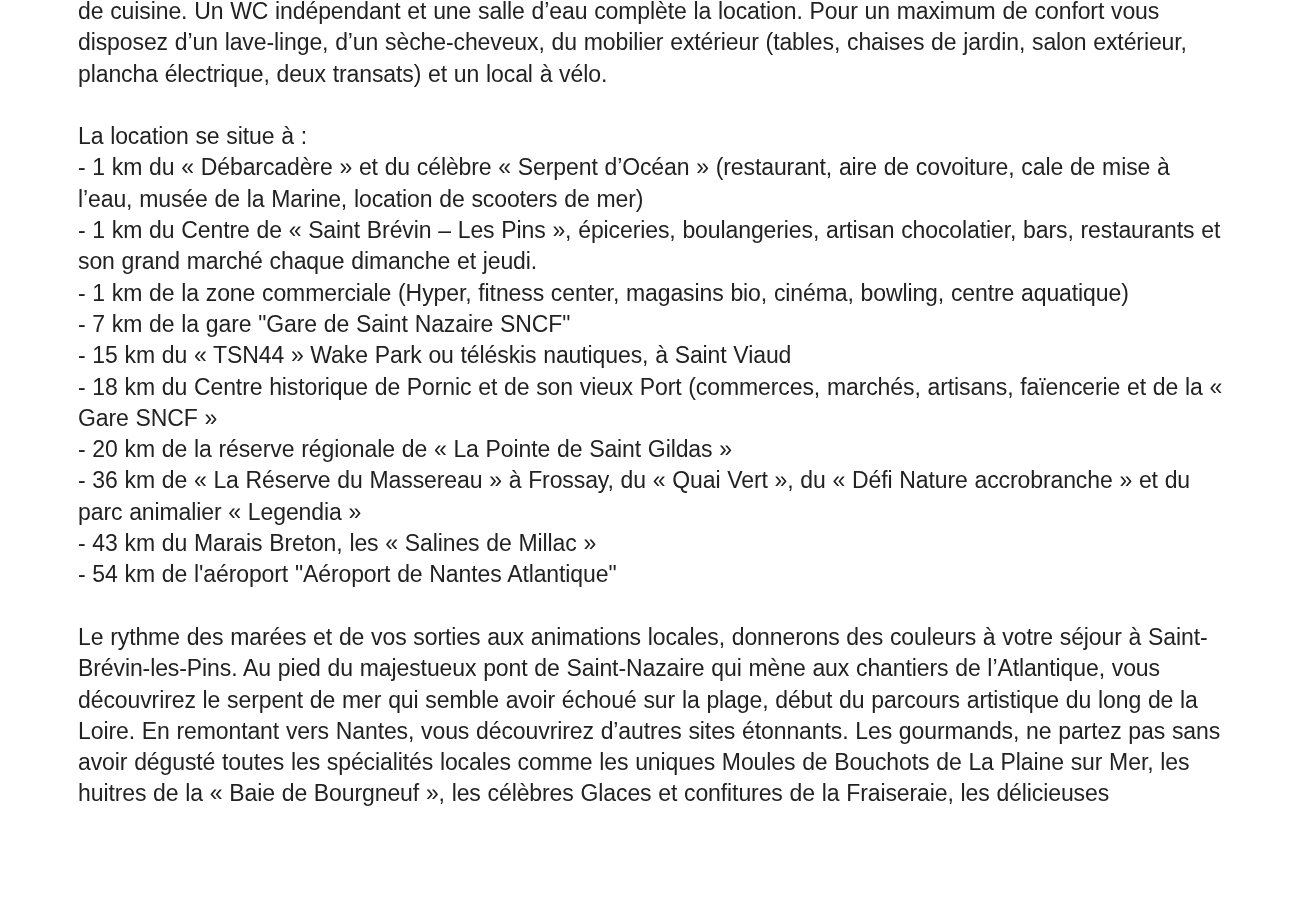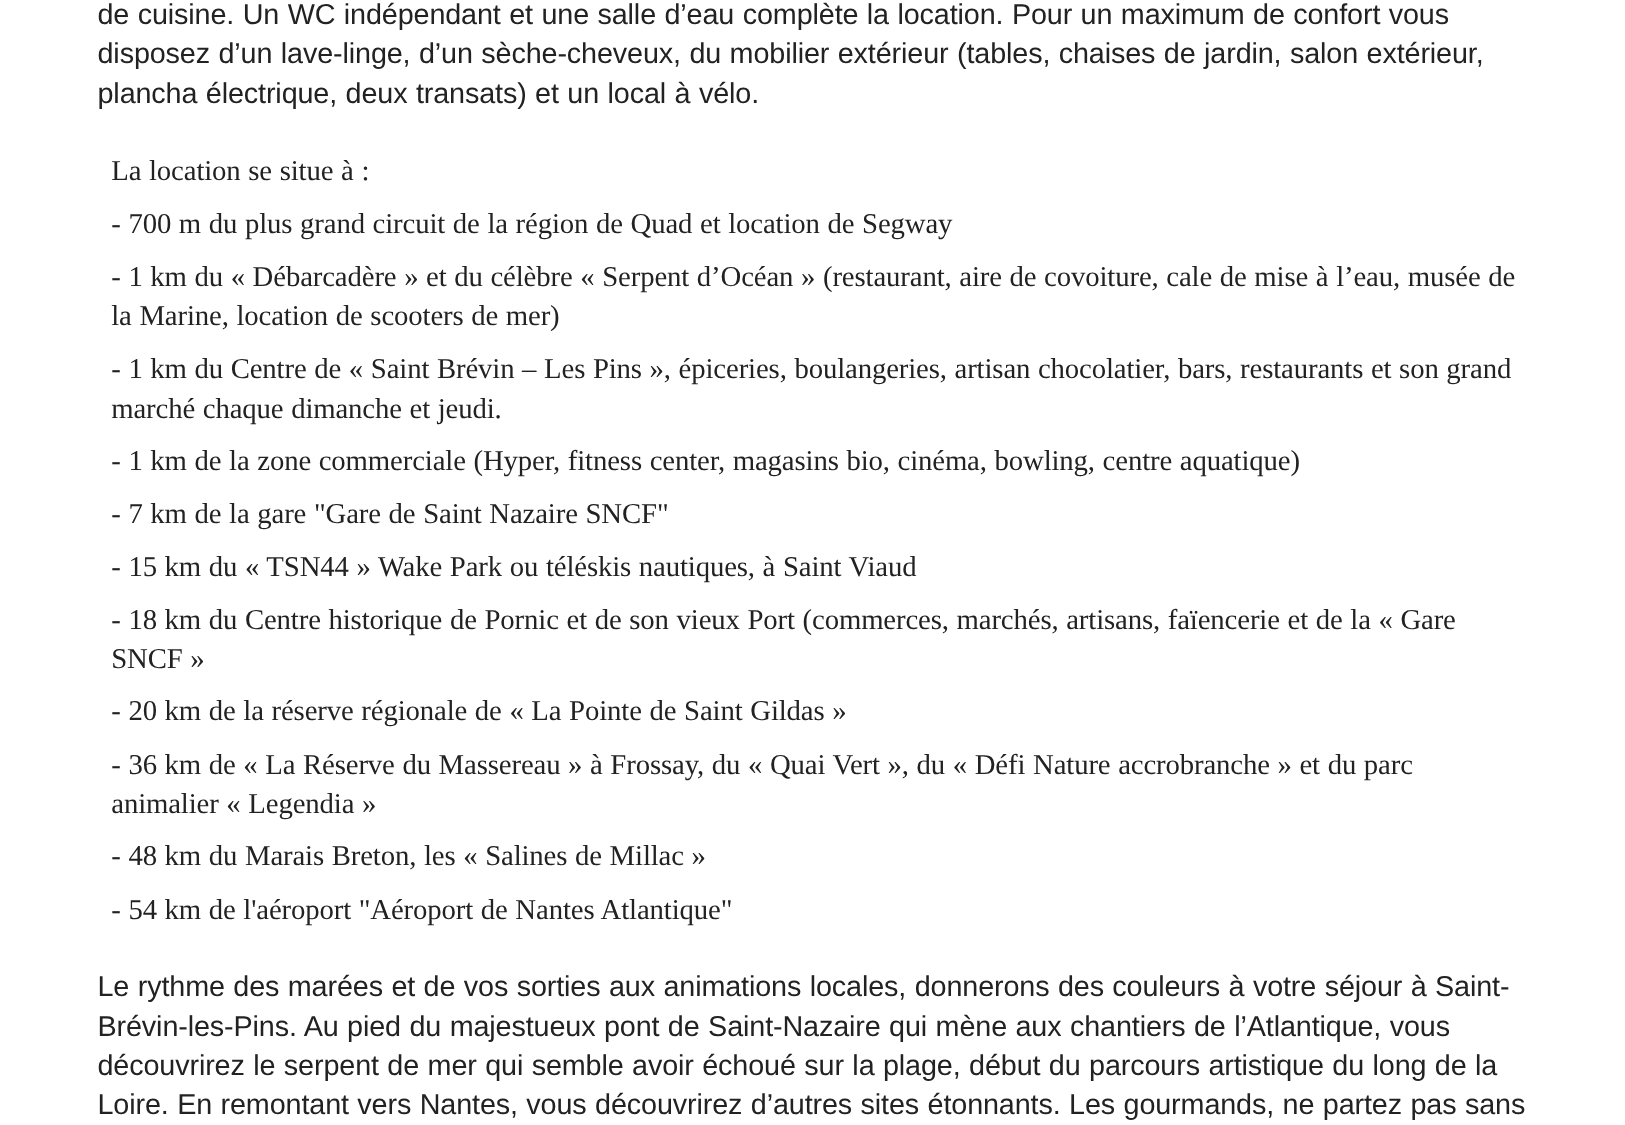--- a/index.html
+++ b/index.html
@@ -26,47 +26,45 @@
     text-align: left;
     word-spacing: 0.5px;
   }
   .doc .para {
     margin: 0 0 31.3px 0;
   }
   .doc .block {
     margin: 0 0 31.3px 0;
   }
   .doc .line {
-    margin: 11px;
+    margin: 0;
     padding: 0;
-    font-family: Liberation Serif, serif;
   }
   .doc .last {
     margin-bottom: 0;
   }
 </style>
 </head>
 <body>
 
 <main class="doc">
 
   <p class="para">de cuisine. Un WC indépendant et une salle d’eau complète la location. Pour un maximum de confort vous disposez d’un lave-linge, d’un sèche-cheveux, du mobilier extérieur (tables, chaises de jardin, salon extérieur, plancha électrique, deux transats) et un local à vélo.</p>
 
   <div class="block">
     <p class="line">La location se situe à :</p>
     <div>
-      <p class="line">- 700 m du plus grand circuit de la région de Quad et location de Segway</p>
       <p class="line">- 1 km du « Débarcadère » et du célèbre « Serpent d’Océan » (restaurant, aire de covoiture, cale de mise à l’eau, musée de la Marine, location de scooters de mer)</p>
       <p class="line">- 1 km du Centre de « Saint Brévin – Les Pins », épiceries, boulangeries, artisan chocolatier, bars, restaurants et son grand marché chaque dimanche et jeudi.</p>
       <p class="line">- 1 km de la zone commerciale (Hyper, fitness center, magasins bio, cinéma, bowling, centre aquatique)</p>
       <p class="line">- 7 km de la gare "Gare de Saint Nazaire SNCF"</p>
       <p class="line">- 15 km du « TSN44 » Wake Park ou téléskis nautiques, à Saint Viaud</p>
       <p class="line">- 18 km du Centre historique de Pornic et de son vieux Port (commerces, marchés, artisans, faïencerie et de la « Gare SNCF »</p>
       <p class="line">- 20 km de la réserve régionale de « La Pointe de Saint Gildas »</p>
       <p class="line">- 36 km de « La Réserve du Massereau » à Frossay, du « Quai Vert », du « Défi Nature accrobranche » et du parc animalier « Legendia »</p>
-      <p class="line">- 48 km du Marais Breton, les « Salines de Millac »</p>
+      <p class="line">- 43 km du Marais Breton, les « Salines de Millac »</p>
       <p class="line">- 54 km de l'aéroport "Aéroport de Nantes Atlantique"</p>
     </div>
   </div>
 
   <p class="para last">Le rythme des marées et de vos sorties aux animations locales, donnerons des couleurs à votre séjour à Saint-Brévin-les-Pins. Au pied du majestueux pont de Saint-Nazaire qui mène aux chantiers de l’Atlantique, vous découvrirez le serpent de mer qui semble avoir échoué sur la plage, début du parcours artistique du long de la Loire. En remontant vers Nantes, vous découvrirez d’autres sites étonnants. Les gourmands, ne partez pas sans avoir dégusté toutes les spécialités locales comme les uniques Moules de Bouchots de La Plaine sur Mer, les huitres de la « Baie de Bourgneuf », les célèbres Glaces et confitures de la Fraiseraie, les délicieuses</p>
 
 </main>
 
 </body></html>

